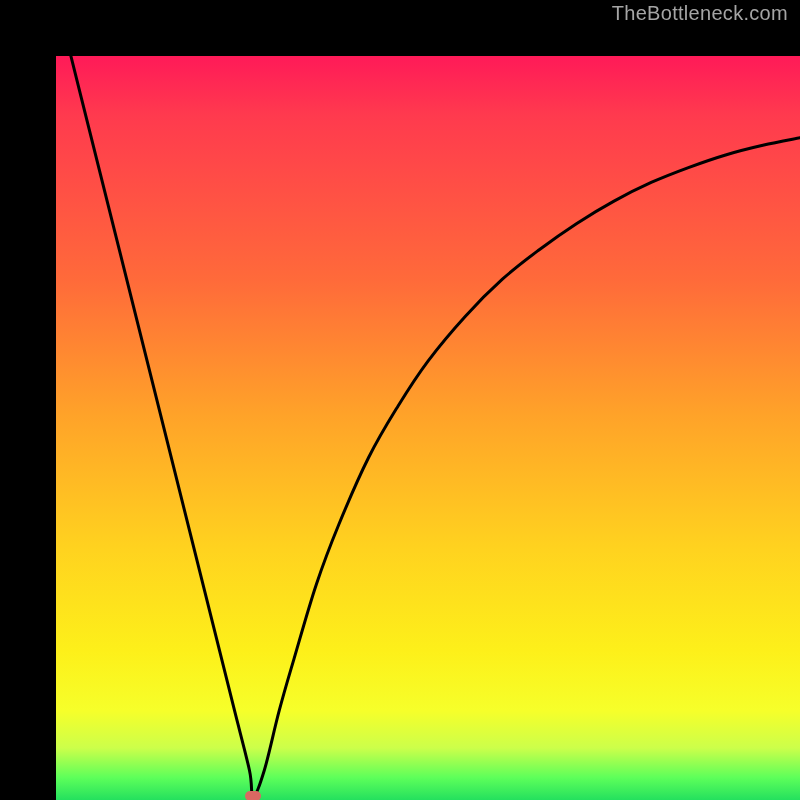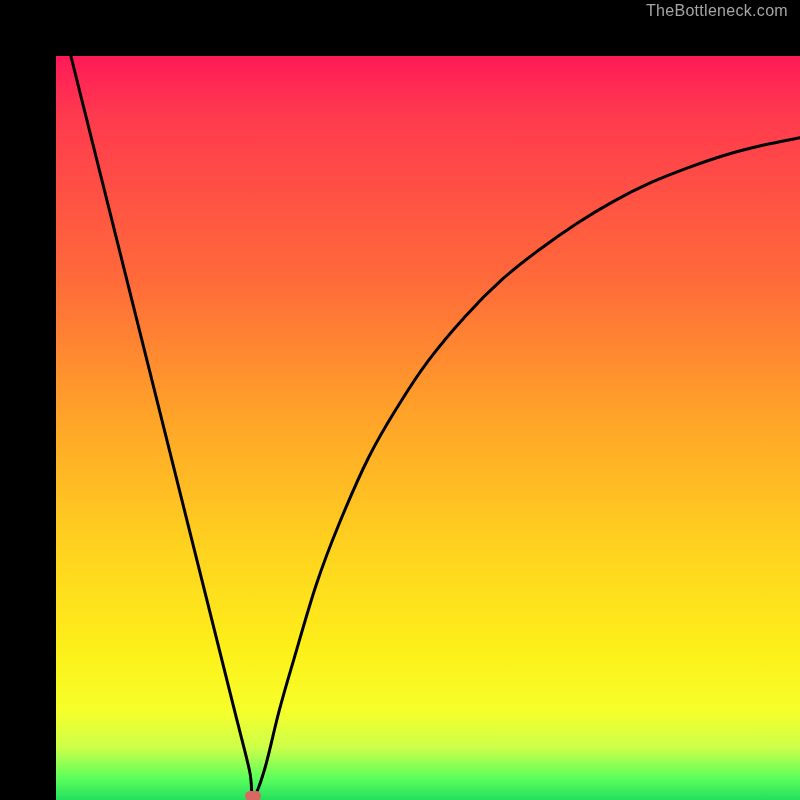--- a/index.html
+++ b/index.html
@@ -44,21 +44,21 @@
       #ccff4a 93%,
       #5dff5a 97%,
       #24e05e 100%
     );
   }
   .watermark {
     position: absolute;
     top: 2px;
     right: 12px;
     color: #a5a5a5;
-    font-size: 16px;
+    font-size: 20px;
     letter-spacing: 0.3px;
     z-index: 5;
     user-select: none;
   }
   svg.curve {
     position: absolute;
     inset: 0;
     width: 744px;
     height: 744px;
     z-index: 3;

